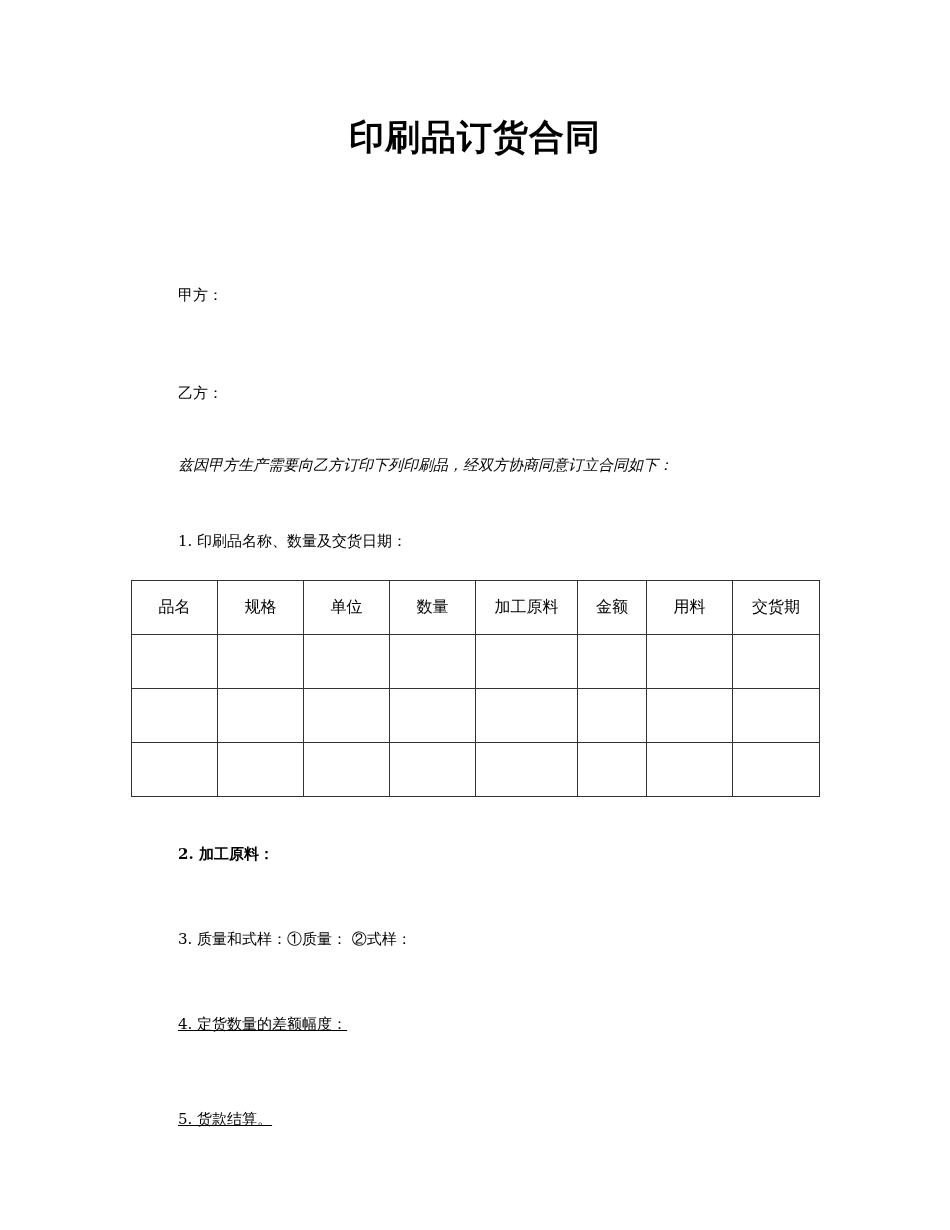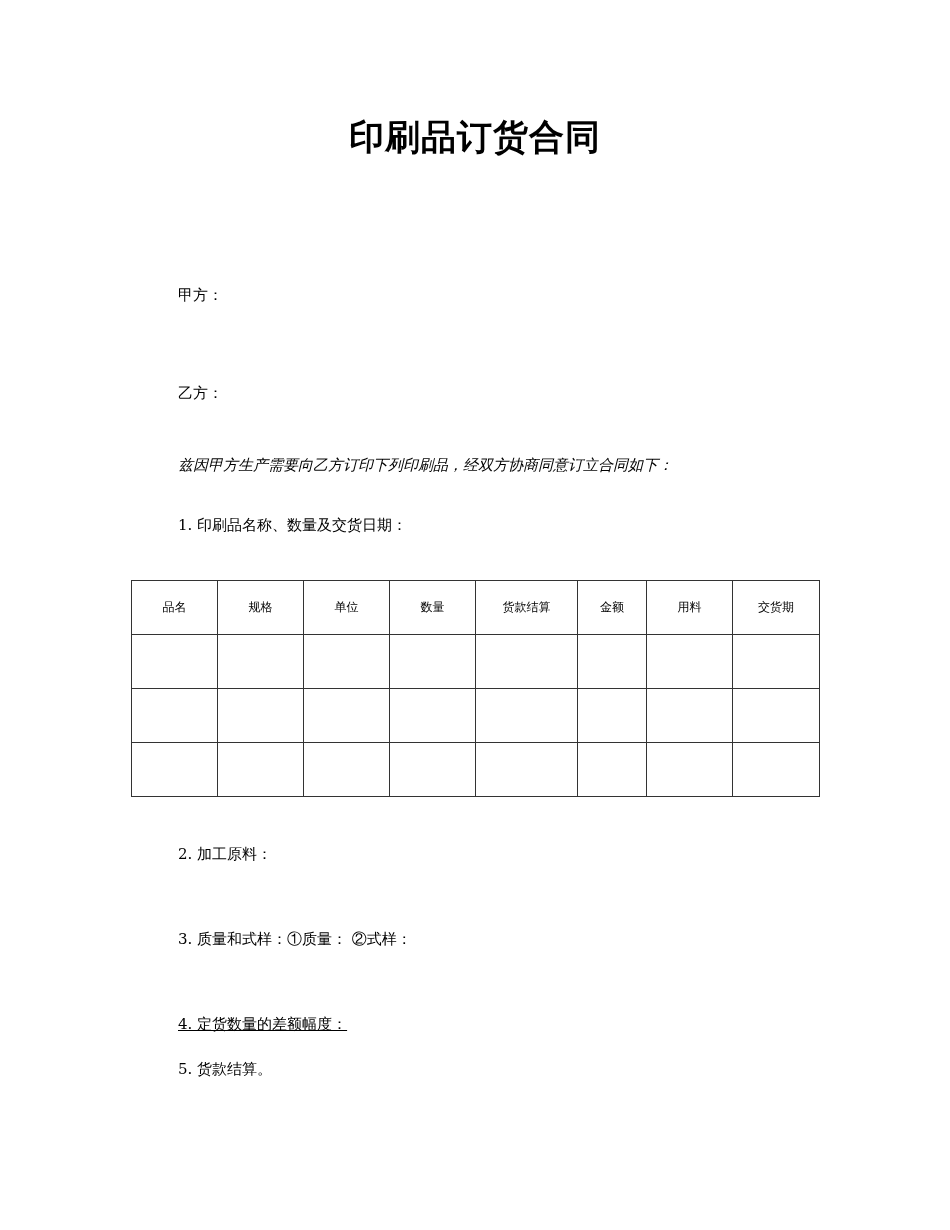--- a/index.html
+++ b/index.html
@@ -42,57 +42,57 @@
       table-layout: fixed;
       width: 688px;
     }
     table.order-table th,
     table.order-table td {
       border: 1px solid #333;
       height: 53px;
       padding: 0;
       text-align: center;
       font-weight: normal;
-      font-size: 12px;
+      font-size: 16px;
       font-family: "DejaVu Serif", "Liberation Serif", serif;
     }
   </style>
 </head>
 <body>
 
 <div>
 
   <div class="title">印刷品订货合同</div>
 
   <div class="line" style="top:284px;">甲方：</div>
 
   <div class="line" style="top:369px;margin-top:13px;">乙方：</div>
 
   <div class="line" style="top:454px;font-style:italic;">兹因甲方生产需要向乙方订印下列印刷品，经双方协商同意订立合同如下：</div>
 
-  <div class="line" style="top:514px;">1. 印刷品名称、数量及交货日期：</div>
+  <div class="line" style="top:530px;">1. 印刷品名称、数量及交货日期：</div>
 
   <table class="order-table">
     <colgroup>
       <col style="width:86px">
       <col style="width:86px">
       <col style="width:86px">
       <col style="width:86px">
       <col style="width:102px">
       <col style="width:69px">
       <col style="width:86px">
       <col style="width:87px">
     </colgroup>
     <thead>
       <tr>
         <th>品名</th>
         <th>规格</th>
         <th>单位</th>
         <th>数量</th>
-        <th>货款结算</th>
+        <th>加工原料</th>
         <th>金额</th>
         <th>用料</th>
         <th>交货期</th>
       </tr>
     </thead>
     <tbody>
       <tr>
         <td></td>
         <td></td>
         <td></td>
@@ -118,21 +118,21 @@
         <td></td>
         <td></td>
         <td></td>
         <td></td>
         <td></td>
         <td></td>
       </tr>
     </tbody>
   </table>
 
-  <div class="line" style="top:843px;">2. 加工原料：</div>
+  <div class="line" style="top:843px;font-weight:bold;">2. 加工原料：</div>
 
   <div class="line" style="top:928px;">3. 质量和式样：①质量：  ②式样：</div>
 
   <div class="line" style="top:1013px;text-decoration:underline;">4. 定货数量的差额幅度：</div>
 
-  <div class="line" style="top:1058px;">5. 货款结算。</div>
+  <div class="line" style="top:1108px;text-decoration:underline;">5. 货款结算。</div>
 
 </div>
 
 </body></html>

